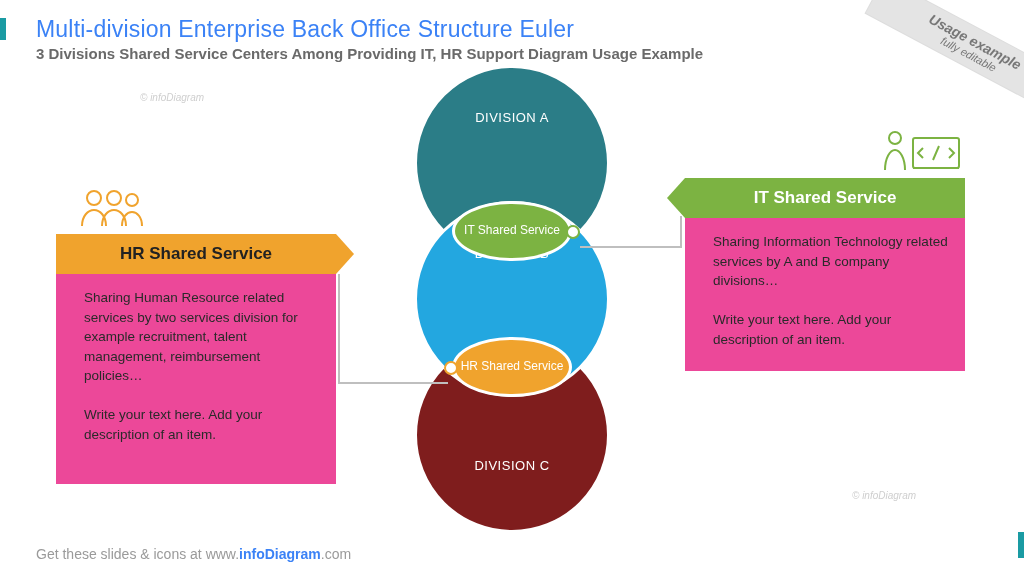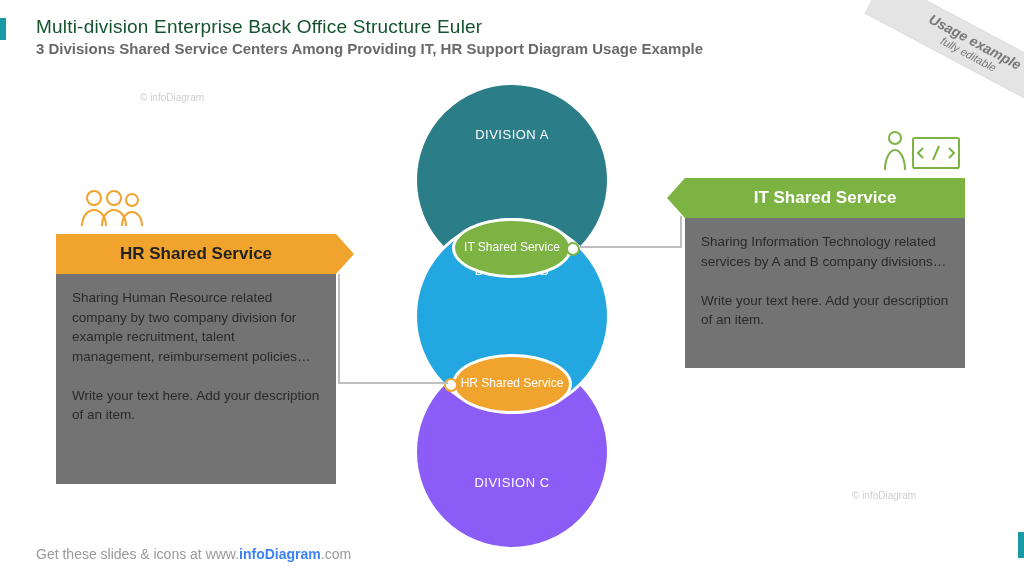--- a/index.html
+++ b/index.html
@@ -13,52 +13,52 @@
   .accent-left {
     position: absolute; left: 0; top: 18px;
     width: 6px; height: 22px; background: #1a9ba3;
   }
   .accent-right {
     position: absolute; right: 0; bottom: 18px;
     width: 6px; height: 26px; background: #1a9ba3;
   }
   .title-block { padding: 16px 36px 0 36px; }
   .title {
-    font-size: 19px; font-weight: 400; color: #14532d;
+    font-size: 23px; font-weight: 400; color: #3b82f6;
     letter-spacing: 0.2px;
   }
   .subtitle {
     font-size: 15px; color: #6a6a6a; margin-top: 2px; font-weight: bold;
   }
   .corner-ribbon {
     position: absolute; right: -58px; top: 28px;
     width: 220px; text-align: center;
     background: #e4e4e4; color: #777;
     font-style: italic; font-size: 14px;
     padding: 6px 0; transform: rotate(28deg);
     line-height: 1.1; box-shadow: 0 0 0 1px #ddd;
   }
   .corner-ribbon .r1 { font-weight: 600; }
   .corner-ribbon .r2 { font-size: 11px; }
 
   
   .euler {
-    position: absolute; left: 414px; top: 82px;
+    position: absolute; left: 414px; top: 65px;
     width: 196px; height: 430px;
   }
   .circle {
     position: absolute; left: 0; width: 196px; height: 196px;
     border-radius: 50%; border: 3px solid #fff;
     display: flex; align-items: flex-start; justify-content: center;
     color: #fff; font-size: 13px; letter-spacing: 0.5px;
     padding-top: 42px;
   }
   .c-a { top: 0;   background: #2b7d87; }
   .c-b { top: 136px; background: #23a7e0; }
-  .c-c { top: 272px; background: #8b5cf6; padding-top: 118px; justify-content: center; }
+  .c-c { top: 272px; background: #7f1d1d; padding-top: 118px; justify-content: center; }
   .lens {
     position: absolute; left: 38px; width: 120px; height: 60px;
     border-radius: 60px / 30px; border: 3px solid #fff;
     display: flex; align-items: center; justify-content: center;
     text-align: center; color: #fff; font-size: 12px; line-height: 1.15;
   }
   .lens.it { top: 136px; background: #7cb342; color: #fff; }
   .lens.hr { top: 272px; background: #f0a32d; }
 
   .dot {
@@ -95,21 +95,21 @@
   .callout.right .header {
     background: #7cb342; text-align: center; color: #fff;
   }
   .callout.right .header::before {
     content: ""; position: absolute; left: -18px; top: 0;
     border-right: 18px solid #7cb342;
     border-top: 20px solid transparent;
     border-bottom: 20px solid transparent;
   }
   .callout .body {
-    background: #737373; padding: 14px 16px 22px 16px;
+    background: #ec4899; padding: 14px 16px 22px 28px;
     font-size: 13.5px; line-height: 1.45; color: #2a2a2a;
     white-space: pre-line; min-height: 150px;
   }
   .callout.left .body { min-height: 210px; }
 
   
   .conn {
     position: absolute; height: 2px; background: #bfbfbf;
   }
   .conn.it { left: 580px; top: 246px; width: 102px; }
@@ -122,20 +122,21 @@
   }
 
   .footer {
     position: absolute; left: 36px; bottom: 14px;
     font-size: 14px; color: #9a9a9a;
   }
   .footer b { color: #3b82f6; }
 
   .wm {
     position: absolute; font-size: 10px; color: #cfcfcf;
+    font-style: italic;
   }
   .wm1 { left: 140px; top: 92px; }
   .wm2 { left: 852px; top: 490px; }
 </style>
 </head>
 <body>
 
 <div class="accent-left"></div>
 <div class="accent-right"></div>
 
@@ -182,21 +183,21 @@
         <circle cx="18" cy="12" r="7"></circle>
           <path d="M6 40c0-10 6-16 12-16s12 6 12 16"></path>
         <circle cx="38" cy="12" r="7"></circle>
           <path d="M26 40c0-10 6-16 12-16s12 6 12 16"></path>
         <circle cx="56" cy="14" r="6"></circle>
           <path d="M46 40c0-9 5-14 10-14s10 5 10 14"></path>
       </g>
     </svg>
   </div>
   <div class="header">HR Shared Service</div>
-  <div class="body">Sharing Human Resource related company by two company division for example recruitment, talent management, reimbursement policies…
+  <div class="body">Sharing Human Resource related services by two services division for example recruitment, talent management, reimbursement policies…
 
 Write your text here. Add your description of an item.</div>
 </div>
 
 <div class="callout right">
   <div class="icon-row">
     <svg width="84" height="46" viewBox="0 0 84 46">
       <g fill="none" stroke="#7cb342" stroke-width="2">
         <circle cx="14" cy="10" r="6"></circle>
           <path d="M4 42c0-12 5-20 10-20s10 8 10 20"></path>

